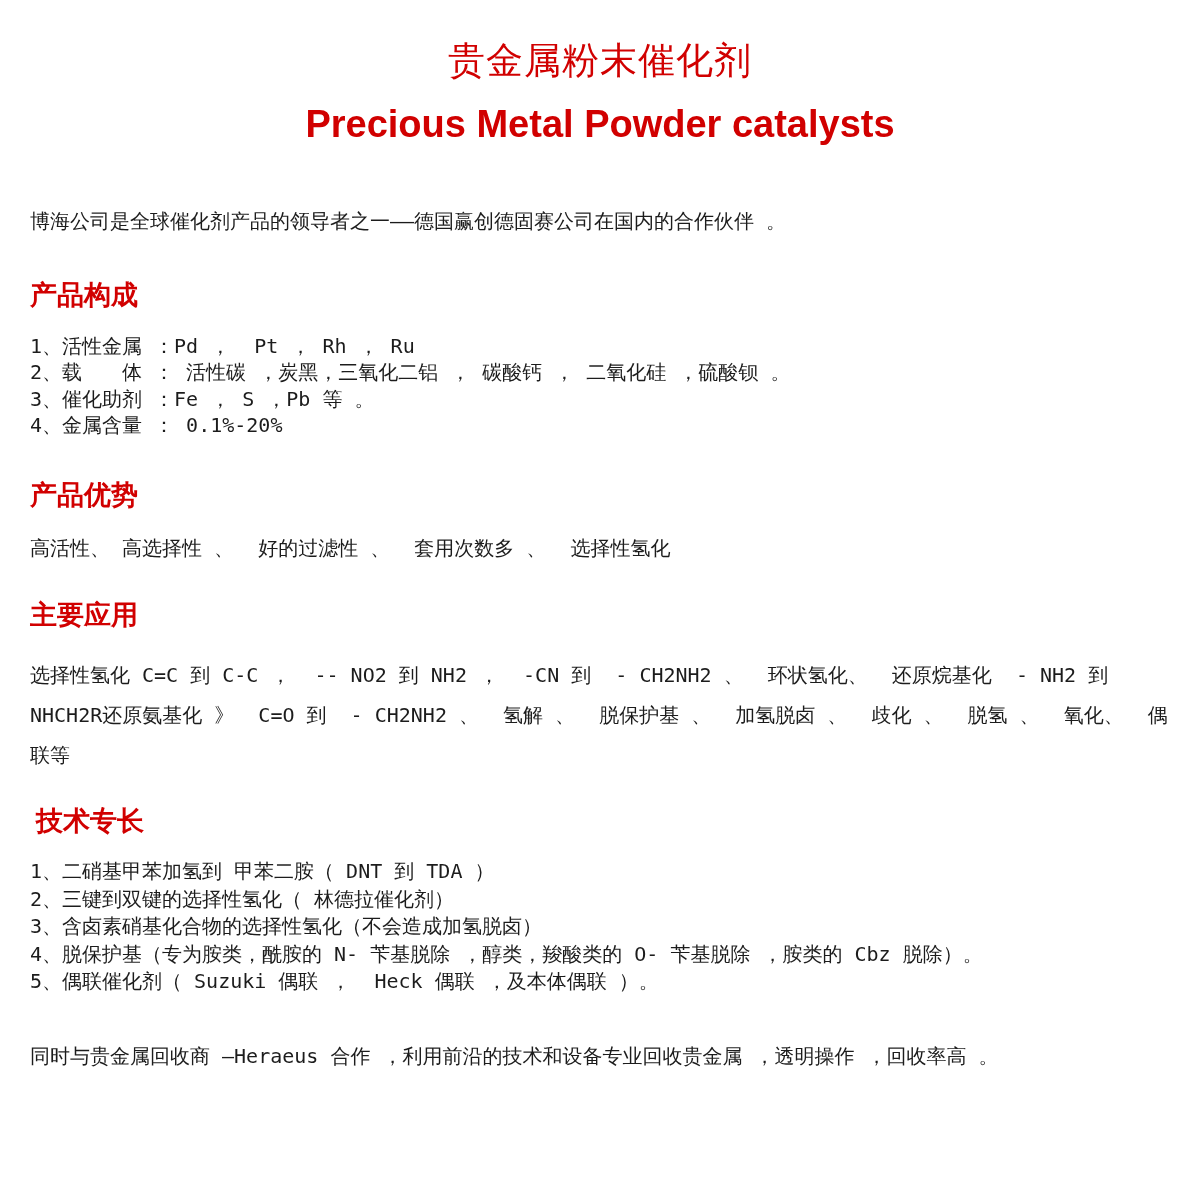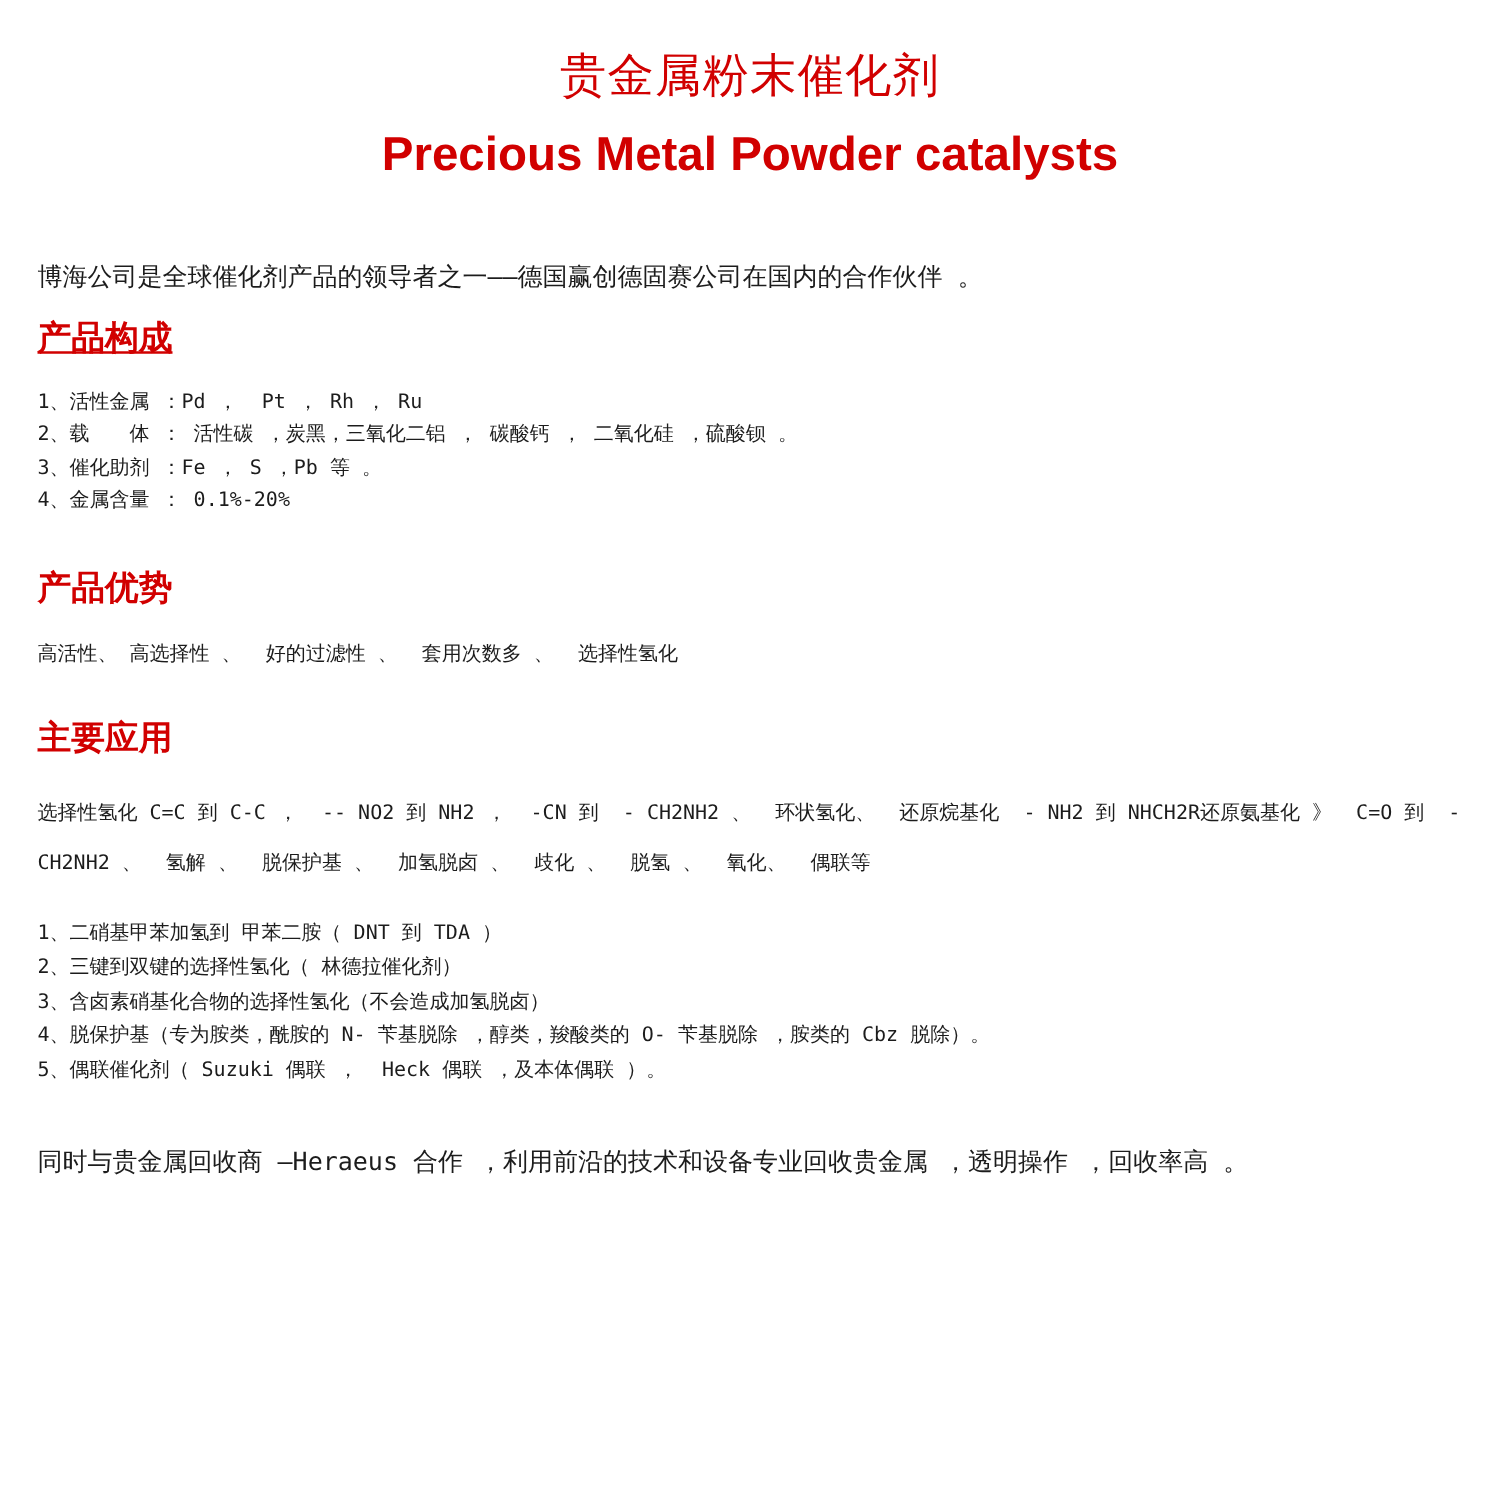--- a/index.html
+++ b/index.html
@@ -48,30 +48,30 @@
   .intro-1 { margin-top: 62px; }
   .intro-2 { margin-top: 27px; }
   .section-heading {
     margin: 0;
     font-family: "Liberation Sans", sans-serif;
     font-weight: bold;
     font-size: 27px;
     line-height: 1.1;
     color: #d10000;
   }
-  .sec-composition .section-heading { margin-top: 22px; text-decoration: underline; }
+  .sec-composition .section-heading { margin-top: 47px; }
   .sec-advantages  .section-heading { margin-top: 42px; }
   .sec-applications .section-heading { margin-top: 40px; }
   .sec-expertise   .section-heading { margin-top: 32px; padding-left: 6px; }
   .line-list {
     margin-top: 22px;
   }
   .line {
     margin: 0;
-    font-size: 16px;
+    font-size: 20px;
     line-height: 26.5px;
     white-space: pre-wrap;
   }
   .sec-advantages .line-list { margin-top: 24px; }
   .sec-applications .line-list { margin-top: 24px; }
   .sec-applications .line { line-height: 40px; }
   .sec-expertise .line { line-height: 27.5px; }
   .footer-para {
     margin-top: 47px;
   }
@@ -106,20 +106,21 @@
   </div>
 
   <div class="sec-applications">
     <h3 class="section-heading">主要应用</h3>
     <div class="line-list">
       <p class="line">选择性氢化 C=C 到 C-C ，  -- NO2 到 NH2 ，  -CN 到  - CH2NH2 、  环状氢化、  还原烷基化  - NH2 到 NHCH2R还原氨基化 》  C=O 到  - CH2NH2 、  氢解 、  脱保护基 、  加氢脱卤 、  歧化 、  脱氢 、  氧化、  偶联等</p>
     </div>
   </div>
 
   <div class="sec-expertise">
+    <h3 class="section-heading">技术专长</h3>
     <div class="line-list">
       <p class="line">1、二硝基甲苯加氢到 甲苯二胺（ DNT 到 TDA ）</p>
       <p class="line">2、三键到双键的选择性氢化（ 林德拉催化剂）</p>
       <p class="line">3、含卤素硝基化合物的选择性氢化（不会造成加氢脱卤）</p>
       <p class="line">4、脱保护基（专为胺类，酰胺的 N- 苄基脱除 ，醇类，羧酸类的 O- 苄基脱除 ，胺类的 Cbz 脱除）。</p>
       <p class="line">5、偶联催化剂（ Suzuki 偶联 ，  Heck 偶联 ，及本体偶联 ）。</p>
     </div>
   </div>
 
   <p class="para footer-para">同时与贵金属回收商 —Heraeus 合作 ，利用前沿的技术和设备专业回收贵金属 ，透明操作 ，回收率高 。</p>

